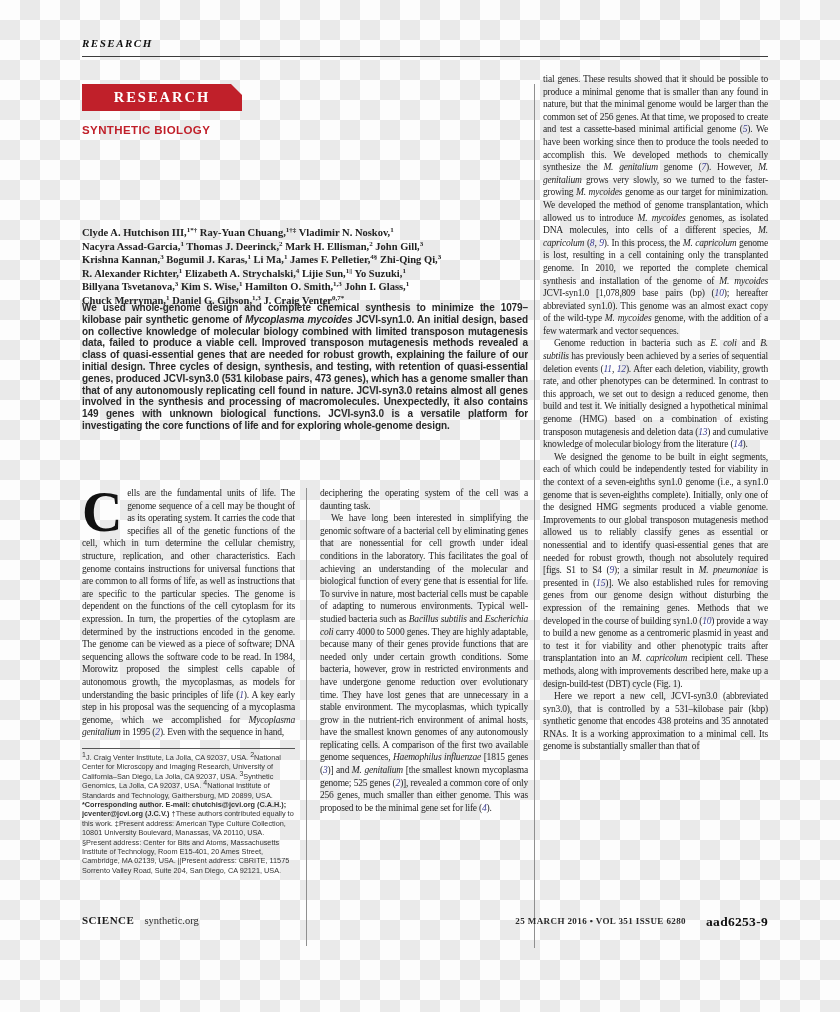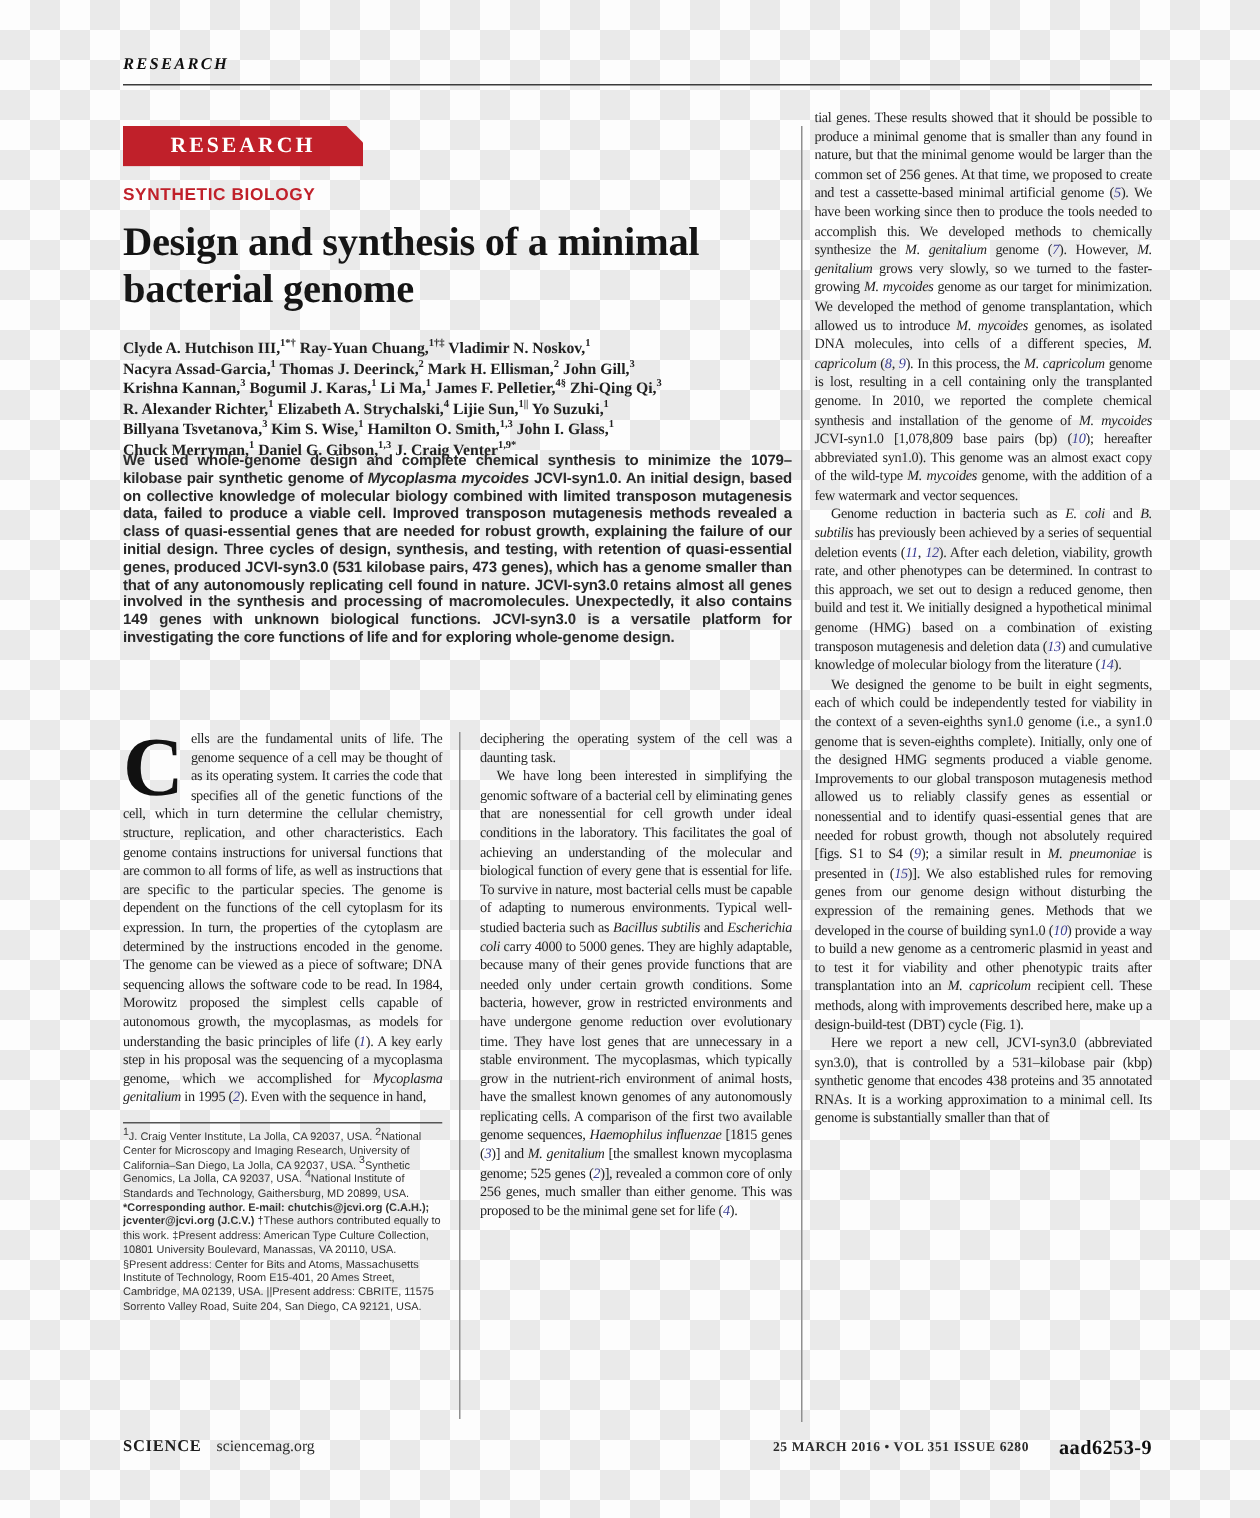--- a/index.html
+++ b/index.html
@@ -78,47 +78,46 @@
   }
   .fnote-rule{border-top:1px solid #555;width:100%;margin:9px 0 4px 0;}
   .fnotes{
     font:7.3px/9.4px "Liberation Sans", sans-serif;
     letter-spacing:0;color:#333;text-align:left;
   }
   .fnotes p{margin:0;}
   .fnotes b{font-weight:700;}
 
   .footer{
-    position:absolute;left:82px;top:958px;width:686px;
+    position:absolute;left:82px;top:914px;width:686px;
     display:flex;justify-content:space-between;align-items:baseline;gap:15px;
   }
   .footer .left{display:flex;align-items:baseline;gap:10px;}
   .journal-name{font:700 11px/13px "Liberation Serif", serif;letter-spacing:0.5px;}
   .journal-site{font:400 10.5px/13px "Liberation Serif", serif;color:#2b2b2b;}
   .footer .right{display:flex;align-items:flex-start;gap:20px;}
   .issue-info{font:700 9px/13px "Liberation Serif", serif;letter-spacing:0.4px;color:#2b2b2b;}
   .article-id{font:700 13.5px/13px "Liberation Serif", serif;letter-spacing:0.3px;color:#111;}
 </style>
 </head>
 <body>
 
 <div class="page">
 
   <div class="kicker">RESEARCH</div>
   <div class="toprule"></div>
 
   <div class="badge">RESEARCH ARTICLE</div>
   <div class="section-label">SYNTHETIC BIOLOGY</div>
-  <h1 class="title">Design and synthesis of a minimal bacterial genome</h1>
   <div class="authors">Clyde A. Hutchison III,<sup>1*†</sup> Ray-Yuan Chuang,<sup>1†‡</sup> Vladimir N. Noskov,<sup>1</sup>
 Nacyra Assad-Garcia,<sup>1</sup> Thomas J. Deerinck,<sup>2</sup> Mark H. Ellisman,<sup>2</sup> John Gill,<sup>3</sup>
 Krishna Kannan,<sup>3</sup> Bogumil J. Karas,<sup>1</sup> Li Ma,<sup>1</sup> James F. Pelletier,<sup>4§</sup> Zhi-Qing Qi,<sup>3</sup>
 R. Alexander Richter,<sup>1</sup> Elizabeth A. Strychalski,<sup>4</sup> Lijie Sun,<sup>1||</sup> Yo Suzuki,<sup>1</sup>
 Billyana Tsvetanova,<sup>3</sup> Kim S. Wise,<sup>1</sup> Hamilton O. Smith,<sup>1,3</sup> John I. Glass,<sup>1</sup>
-Chuck Merryman,<sup>1</sup> Daniel G. Gibson,<sup>1,3</sup> J. Craig Venter<sup>1,9*</sup></div>
+Chuck Merryman,<sup>1</sup> Daniel G. Gibson,<sup>1,3</sup> J. Craig Venter<sup>0,7*</sup></div>
   <div class="abstract">We used whole-genome design and complete chemical synthesis to minimize the 1079–kilobase pair synthetic genome of <i>Mycoplasma mycoides</i> JCVI-syn1.0. An initial design, based on collective knowledge of molecular biology combined with limited transposon mutagenesis data, failed to produce a viable cell. Improved transposon mutagenesis methods revealed a class of quasi-essential genes that are needed for robust growth, explaining the failure of our initial design. Three cycles of design, synthesis, and testing, with retention of quasi-essential genes, produced JCVI-syn3.0 (531 kilobase pairs, 473 genes), which has a genome smaller than that of any autonomously replicating cell found in nature. JCVI-syn3.0 retains almost all genes involved in the synthesis and processing of macromolecules. Unexpectedly, it also contains 149 genes with unknown biological functions. JCVI-syn3.0 is a versatile platform for investigating the core functions of life and for exploring whole-genome design.</div>
 
   <div class="divider-mid"></div>
   <div class="divider-right"></div>
 
   <div class="col1 bodytext">
     <p><span class="dropcap">C</span><span>ells are the fundamental units of life. The genome sequence of a cell may be thought of as its operating system. It carries the code that specifies all of the genetic functions of the cell, which in turn determine the cellular chemistry, structure, replication, and other characteristics. Each genome contains instructions for universal functions that are common to all forms of life, as well as instructions that are specific to the particular species. The genome is dependent on the functions of the cell cytoplasm for its expression. In turn, the properties of the cytoplasm are determined by the instructions encoded in the genome. The genome can be viewed as a piece of software; DNA sequencing allows the software code to be read. In 1984, Morowitz proposed the simplest cells capable of autonomous growth, the mycoplasmas, as models for understanding the basic principles of life (<i class="ref">1</i>). A key early step in his proposal was the sequencing of a mycoplasma genome, which we accomplished for <i>Mycoplasma genitalium</i> in 1995 (<i class="ref">2</i>). Even with the sequence in hand,</span></p>
     <div class="fnote-rule"></div>
     <div class="fnotes">
       <p><sup>1</sup>J. Craig Venter Institute, La Jolla, CA 92037, USA. <sup>2</sup>National Center for Microscopy and Imaging Research, University of California–San Diego, La Jolla, CA 92037, USA. <sup>3</sup>Synthetic Genomics, La Jolla, CA 92037, USA. <sup>4</sup>National Institute of Standards and Technology, Gaithersburg, MD 20899, USA.</p>
@@ -134,21 +133,21 @@
   <div class="col3 bodytext">
     <p>tial genes. These results showed that it should be possible to produce a minimal genome that is smaller than any found in nature, but that the minimal genome would be larger than the common set of 256 genes. At that time, we proposed to create and test a cassette-based minimal artificial genome (<i class="ref">5</i>). We have been working since then to produce the tools needed to accomplish this. We developed methods to chemically synthesize the <i>M. genitalium</i> genome (<i class="ref">7</i>). However, <i>M. genitalium</i> grows very slowly, so we turned to the faster-growing <i>M. mycoides</i> genome as our target for minimization. We developed the method of genome transplantation, which allowed us to introduce <i>M. mycoides</i> genomes, as isolated DNA molecules, into cells of a different species, <i>M. capricolum</i> (<i class="ref">8</i>, <i class="ref">9</i>). In this process, the <i>M. capricolum</i> genome is lost, resulting in a cell containing only the transplanted genome. In 2010, we reported the complete chemical synthesis and installation of the genome of <i>M. mycoides</i> JCVI-syn1.0 [1,078,809 base pairs (bp) (<i class="ref">10</i>); hereafter abbreviated syn1.0). This genome was an almost exact copy of the wild-type <i>M. mycoides</i> genome, with the addition of a few watermark and vector sequences.</p>
     <p class="indent">Genome reduction in bacteria such as <i>E. coli</i> and <i>B. subtilis</i> has previously been achieved by a series of sequential deletion events (<i class="ref">11</i>, <i class="ref">12</i>). After each deletion, viability, growth rate, and other phenotypes can be determined. In contrast to this approach, we set out to design a reduced genome, then build and test it. We initially designed a hypothetical minimal genome (HMG) based on a combination of existing transposon mutagenesis and deletion data (<i class="ref">13</i>) and cumulative knowledge of molecular biology from the literature (<i class="ref">14</i>).</p>
     <p class="indent">We designed the genome to be built in eight segments, each of which could be independently tested for viability in the context of a seven-eighths syn1.0 genome (i.e., a syn1.0 genome that is seven-eighths complete). Initially, only one of the designed HMG segments produced a viable genome. Improvements to our global transposon mutagenesis method allowed us to reliably classify genes as essential or nonessential and to identify quasi-essential genes that are needed for robust growth, though not absolutely required [figs. S1 to S4 (<i class="ref">9</i>); a similar result in <i>M. pneumoniae</i> is presented in (<i class="ref">15</i>)]. We also established rules for removing genes from our genome design without disturbing the expression of the remaining genes. Methods that we developed in the course of building syn1.0 (<i class="ref">10</i>) provide a way to build a new genome as a centromeric plasmid in yeast and to test it for viability and other phenotypic traits after transplantation into an <i>M. capricolum</i> recipient cell. These methods, along with improvements described here, make up a design-build-test (DBT) cycle (Fig. 1).</p>
     <p class="indent">Here we report a new cell, JCVI-syn3.0 (abbreviated syn3.0), that is controlled by a 531–kilobase pair (kbp) synthetic genome that encodes 438 proteins and 35 annotated RNAs. It is a working approximation to a minimal cell. Its genome is substantially smaller than that of</p>
   </div>
 
   <div class="footer">
     <div class="left">
       <span class="journal-name">SCIENCE</span>
-      <span class="journal-site">sciencemag.org</span>
+      <span class="journal-site">synthetic.org</span>
     </div>
     <div class="right">
       <span class="issue-info">25 MARCH 2016 • VOL 351 ISSUE 6280</span>
       <span class="article-id">aad6253-9</span>
     </div>
   </div>
 
 </div>
 
 </body></html>

